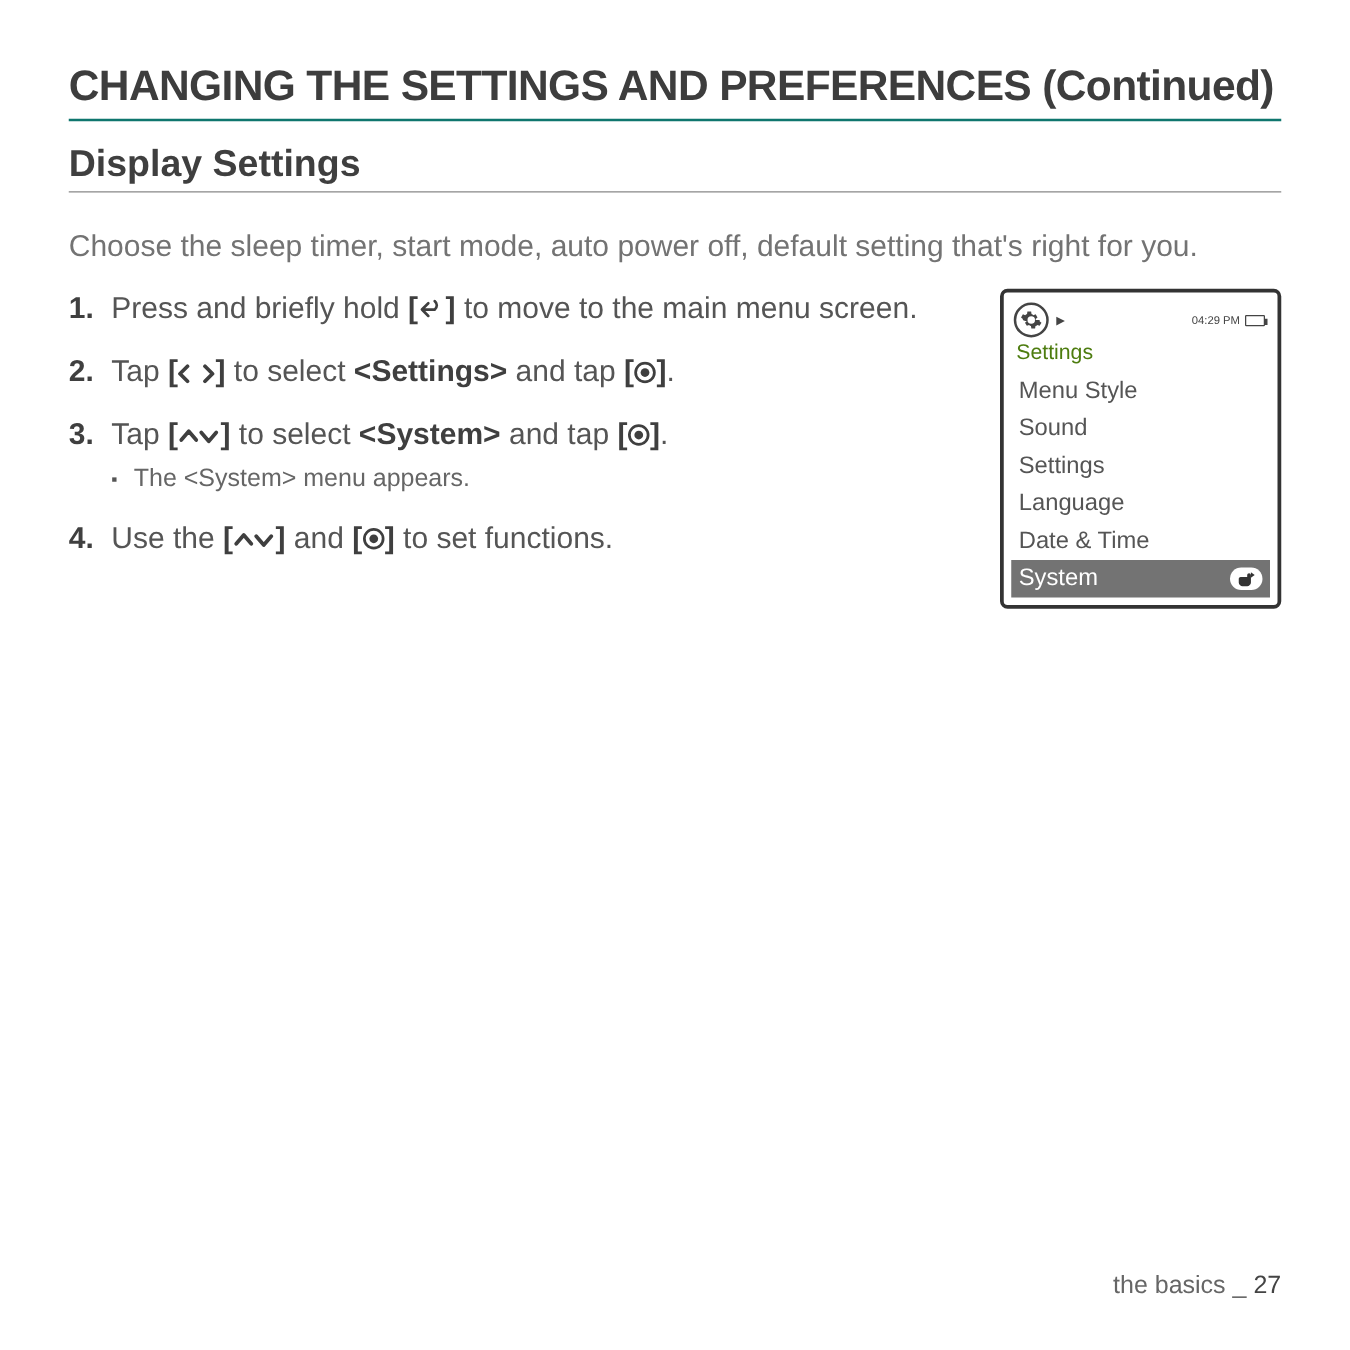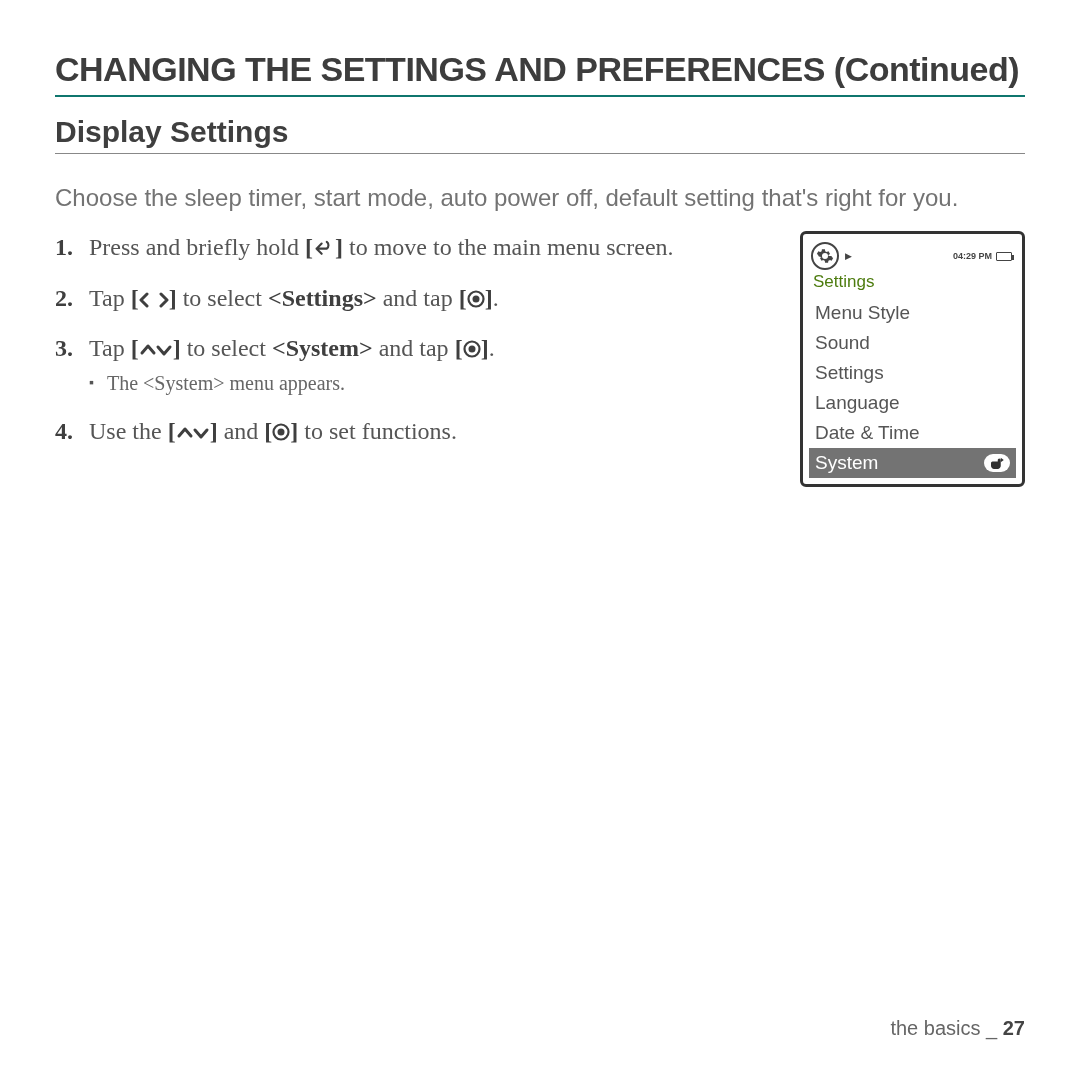--- a/index.html
+++ b/index.html
@@ -39,21 +39,20 @@
   .steps { flex: 1; }
   ol.steps-list { list-style: none; counter-reset: step; }
   ol.steps-list > li {
     counter-increment: step;
     font-size: 24px;
     color: #555;
     line-height: 1.35;
     margin-bottom: 18px;
     padding-left: 34px;
     position: relative;
-    font-family: Liberation Serif, serif;
   }
   ol.steps-list > li::before {
     content: counter(step) ".";
     position: absolute;
     left: 0;
     font-weight: bold;
     color: #3f3f3f;
   }
   ol.steps-list b { color: #3f3f3f; font-weight: bold; }
   .glyph {
@@ -97,21 +96,21 @@
   .dev-gear {
     width: 28px; height: 28px;
     border: 2px solid #444;
     border-radius: 50%;
     display: flex; align-items: center; justify-content: center;
   }
   .dev-gear svg { width: 18px; height: 18px; }
   .dev-status-right {
     margin-left: auto;
     display: flex; align-items: center; gap: 4px;
-    font-size: 9px; font-weight: bold; color: #444;
+    font-size: 9px; font-weight: normal; color: #444;
   }
   .dev-play { font-size: 9px; color:#444; }
   .dev-batt {
     width: 16px; height: 9px; border: 1.5px solid #444; border-radius: 1px;
     position: relative;
   }
   .dev-batt::after {
     content: ""; position: absolute; right: -3px; top: 2px;
     width: 2px; height: 5px; background: #444;
   }
@@ -137,21 +136,21 @@
   }
   .dev-item.selected .hand svg { width: 18px; height: 14px; }
 
   .footer {
     position: absolute;
     bottom: 40px;
     right: 55px;
     font-size: 20px;
     color: #666;
   }
-  .footer .pn { font-weight: bold; color: #444; }
+  .footer .pn { font-weight: normal; color: #444; }
 </style>
 </head>
 <body>
 
 <h1 class="page-title">CHANGING THE SETTINGS AND PREFERENCES (Continued)</h1>
 <h2 class="section-title">Display Settings</h2>
 <p class="intro">Choose the sleep timer, start mode, auto power off, default setting that's right for you.</p>
 
 <div class="content-row">
   <div class="steps">

